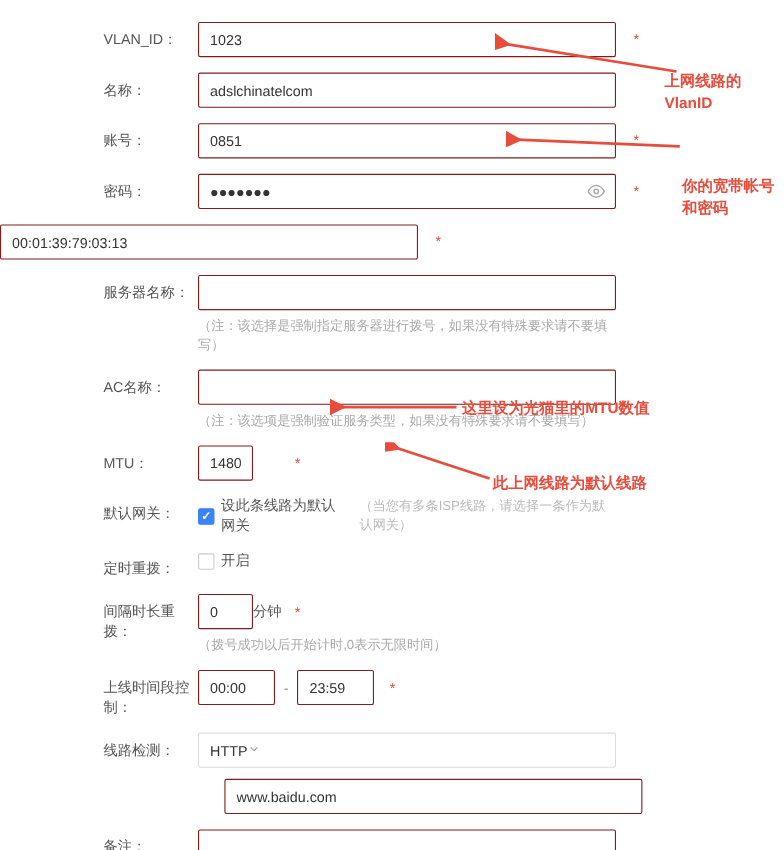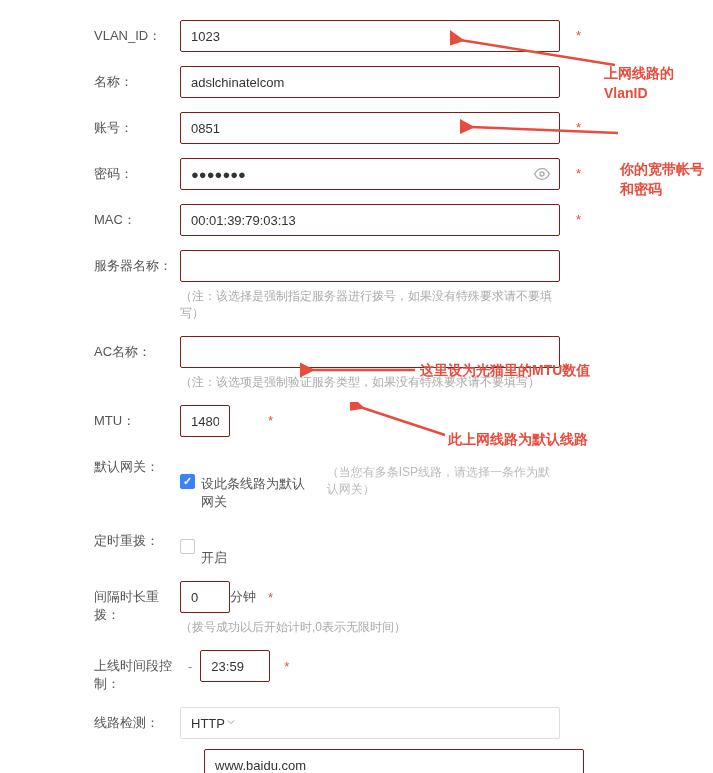--- a/index.html
+++ b/index.html
@@ -11,21 +11,21 @@
 .input { width: 100%; height: 32px; border: 1px solid #7f1d1d; border-radius: 2px; padding: 0 10px; font-size: 13px; color: #333; outline: none; }
 .input-sm { width: 50px; }
 .input-time { width: 70px; }
 .asterisk { color: #e74c3c; margin-left: 8px; position: absolute; top: 8px; }
 .hint { color: #aaa; font-size: 12px; margin-top: 6px; }
 .hint-inline { color: #bbb; font-size: 12px; margin-left: 8px; }
 .checkbox-wrap { display: flex; align-items: center; gap: 6px; }
 .checkbox { width: 15px; height: 15px; border: 1px solid #ccc; border-radius: 2px; display: inline-flex; align-items: center; justify-content: center; flex-shrink: 0; }
 .checkbox.checked { background: #3b82f6; border-color: #3b82f6; }
 .checkbox.checked::after { content: "✓"; color: #fff; font-size: 11px; font-weight: bold; }
-.checkbox-label { font-size: 13px; color: #555; margin-top: 24px; }
+.checkbox-label { font-size: 13px; color: #555; }
 .eye-icon { position: absolute; right: 10px; top: 8px; color: #aaa; cursor: pointer; }
 .dash { margin: 0 8px; color: #888; }
 .time-row { display: flex; align-items: center; }
 .select { width: 100%; height: 32px; border: 1px solid #ddd; border-radius: 2px; padding: 0 10px; font-size: 13px; color: #333; outline: none; background: #fff; position: relative; display: flex; align-items: center; justify-content: flex-start; }
 .chevron { color: #999; }
 
 .annotation { position: absolute; color: #e74c3c; font-size: 14px; font-weight: bold; pointer-events: none; line-height: 1.4; }
 .ann1 { top: 64px; left: 588px; margin-left: 16px; }
 .ann2 { top: 128px; left: 620px; margin-top: 32px; }
 .ann3 { top: 361px; left: 420px; }
@@ -69,21 +69,20 @@
       <svg width="16" height="16" viewBox="0 0 24 24" fill="none" stroke="currentColor" stroke-width="2">
             <path d="M1 12s4-8 11-8 11 8 11 8-4 8-11 8-11-8-11-8z"></path>
             <circle cx="12" cy="12" r="3"></circle>
           </svg>
     </span>
     <span class="asterisk" style="left:388px">*</span>
   </div>
 </div>
 
 <div class="row">
-  <div class="label">MAC：</div>
   <div class="field">
     <input class="input" value="00:01:39:79:03:13" style="">
     <span class="asterisk" style="left:388px">*</span>
   </div>
 </div>
 
 <div class="row">
   <div class="label">服务器名称：</div>
   <div class="field">
     <input class="input" style="">
@@ -137,20 +136,21 @@
       <span class="asterisk" style="position:static;margin-left:12px">*</span>
     </div>
     <div class="hint">（拨号成功以后开始计时,0表示无限时间）</div>
   </div>
 </div>
 
 <div class="row">
   <div class="label">上线时间段控制：</div>
   <div class="field">
     <div class="time-row">
+      <input class="input input-time" value="00:00" style="">
       <span class="dash">-</span>
       <input class="input input-time" value="23:59" style="">
       <span class="asterisk" style="position:static;margin-left:14px">*</span>
     </div>
   </div>
 </div>
 
 <div class="row">
   <div class="label">线路检测：</div>
   <div class="field">

